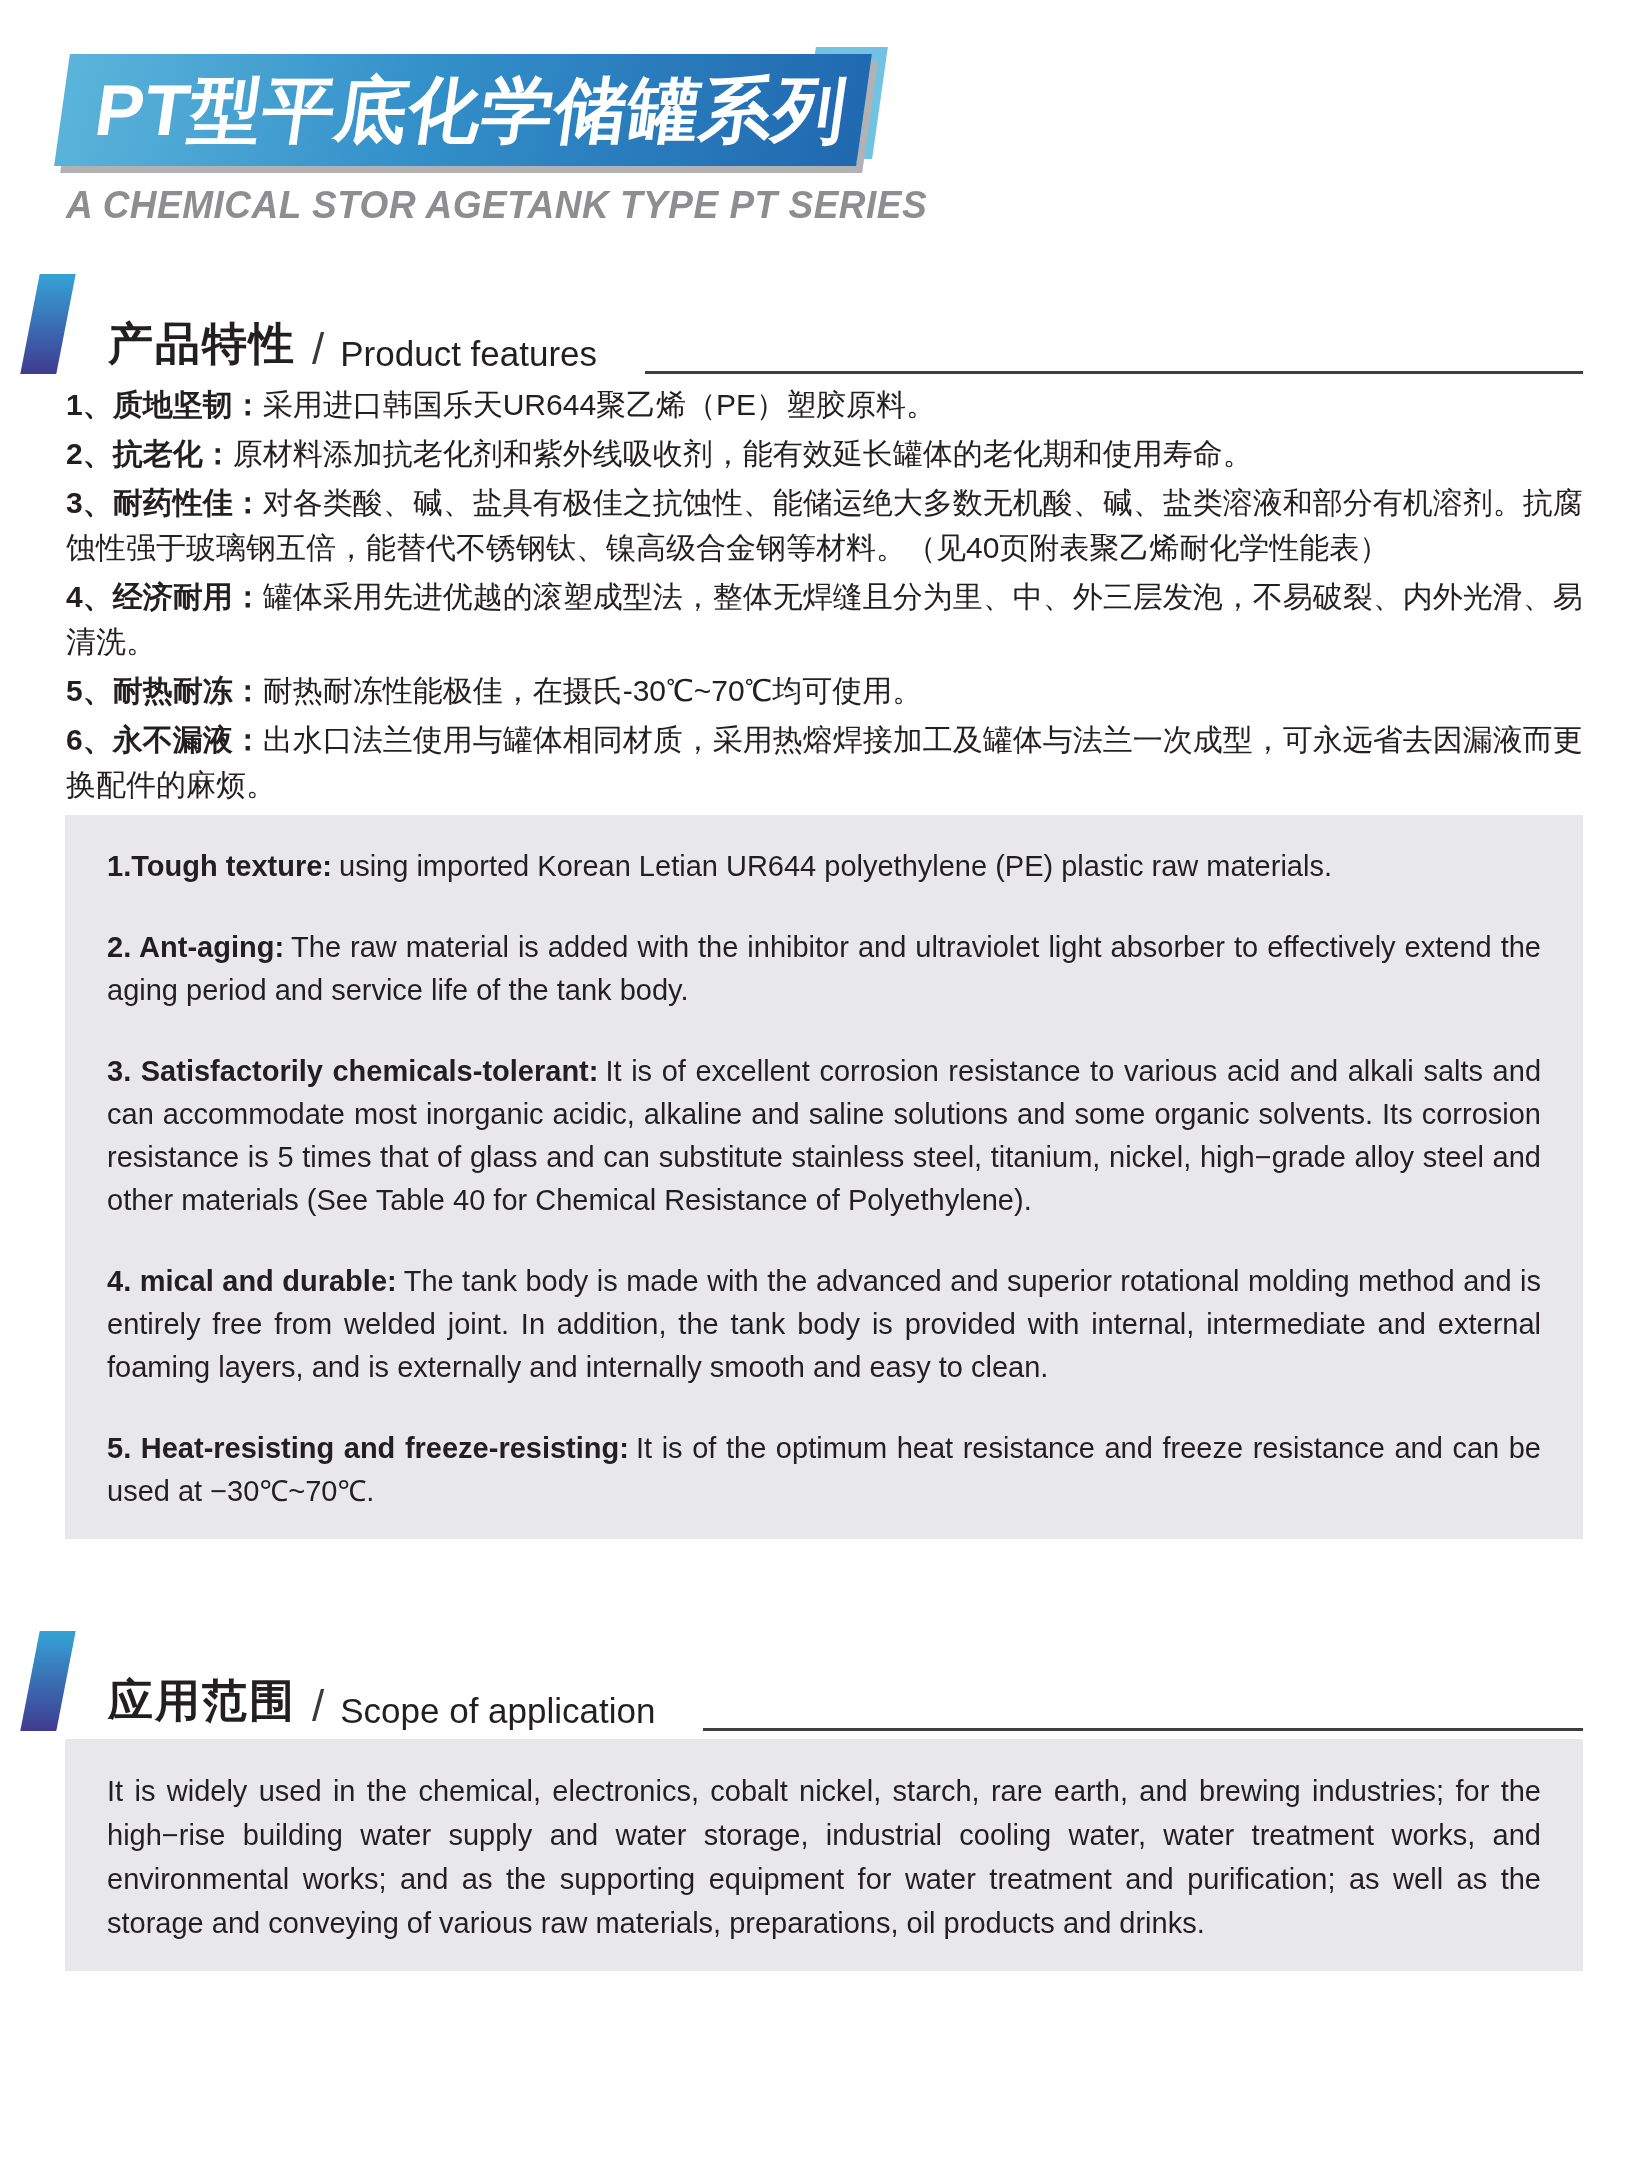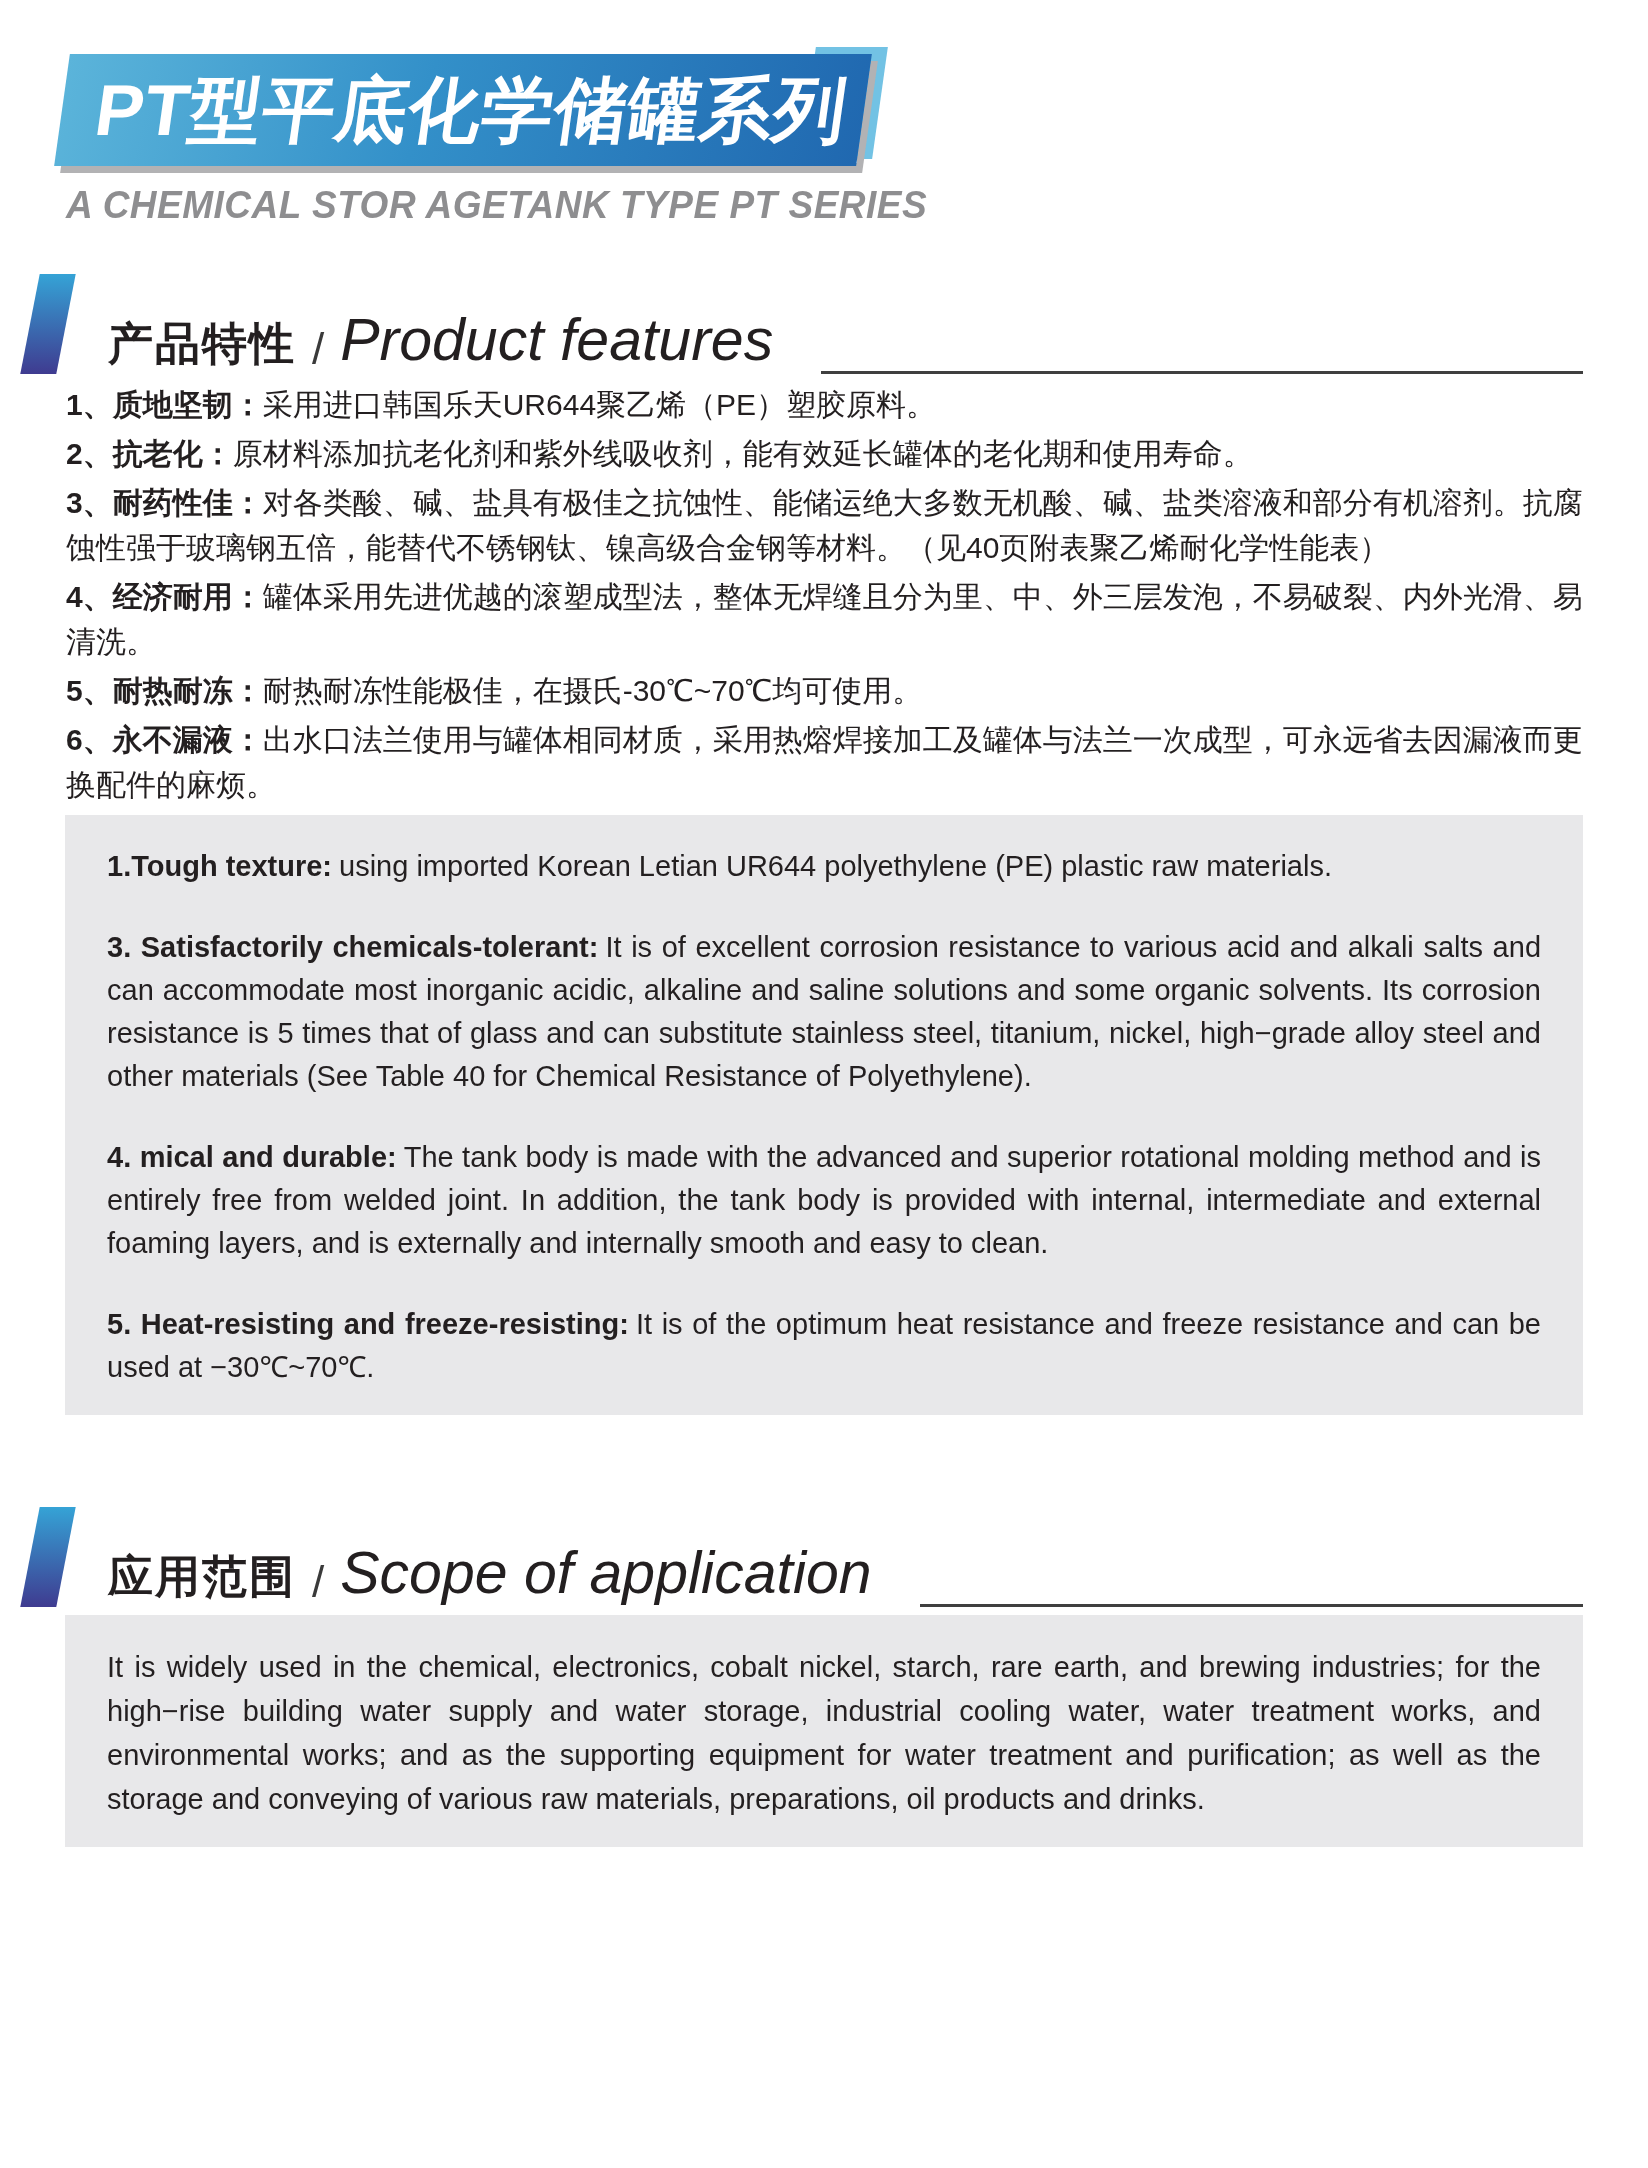--- a/index.html
+++ b/index.html
@@ -41,21 +41,21 @@
   .section-header { display: flex; align-items: flex-end; margin: 0 65px 0 30px; height: 104px; }
   .section-header.first { margin-top: 44px; }
   .section-header.second { margin-top: 88px; }
   .accent-shape {
     width: 36px; height: 100px; flex: 0 0 auto;
     background: linear-gradient(180deg, #35a3d6 0%, #3f3b90 100%);
     transform: skewX(-11deg);
   }
   .sh-cn { font-size: 45px; font-weight: bold; margin-left: 42px; letter-spacing: 2px; white-space: nowrap; }
   .sh-sep { font-size: 44px; margin: 0 16px; color: #3a3a3a; }
-  .sh-en { font-size: 59px; font-style: italic; white-space: nowrap; }
+  .sh-en { font-size: 35px; white-space: nowrap; }
   .sh-rule { flex: 1 1 auto; height: 3px; background: #3f3f3f; margin-left: 48px; }
 
   
   .feature-list {
     list-style: none; margin: 8px 65px 0 66px; padding: 0;
     font-size: 30px; line-height: 45px;
   }
   .feature-list li { margin-bottom: 4px; }
   .cn-label { font-weight: bold; }
 
@@ -117,20 +117,23 @@
     <li>
       <span class="cn-label">6、永不漏液：</span><span>出水口法兰使用与罐体相同材质，采用热熔焊接加工及罐体与法兰一次成型，可永远省去因漏液而更换配件的麻烦。</span>
     </li>
   </ul>
 
   <div class="panel">
     <p>
       <b class="p-label">1.Tough texture:</b><span>using imported Korean Letian UR644 polyethylene (PE) plastic raw materials.</span>
     </p>
     <p>
+      <b class="p-label">2. Ant-aging:</b><span>The raw material is added with the inhibitor and ultraviolet light absorber to effectively extend the aging period and service life of the tank body.</span>
+    </p>
+    <p>
       <b class="p-label">3. Satisfactorily chemicals-tolerant:</b><span>It is of excellent corrosion resistance to various acid and alkali salts and can accommodate most inorganic acidic, alkaline and saline solutions and some organic solvents. Its corrosion resistance is 5 times that of glass and can substitute stainless steel, titanium, nickel, high−grade alloy steel and other materials (See Table 40 for Chemical Resistance of Polyethylene).</span>
     </p>
     <p>
       <b class="p-label">4. mical and durable:</b><span>The tank body is made with the advanced and superior rotational molding method and is entirely free from welded joint. In addition, the tank body is provided with internal, intermediate and external foaming layers, and is externally and internally smooth and easy to clean.</span>
     </p>
     <p>
       <b class="p-label">5. Heat-resisting and freeze-resisting:</b><span>It is of the optimum heat resistance and freeze resistance and can be used at −30℃~70℃.</span>
     </p>
   </div>
 

